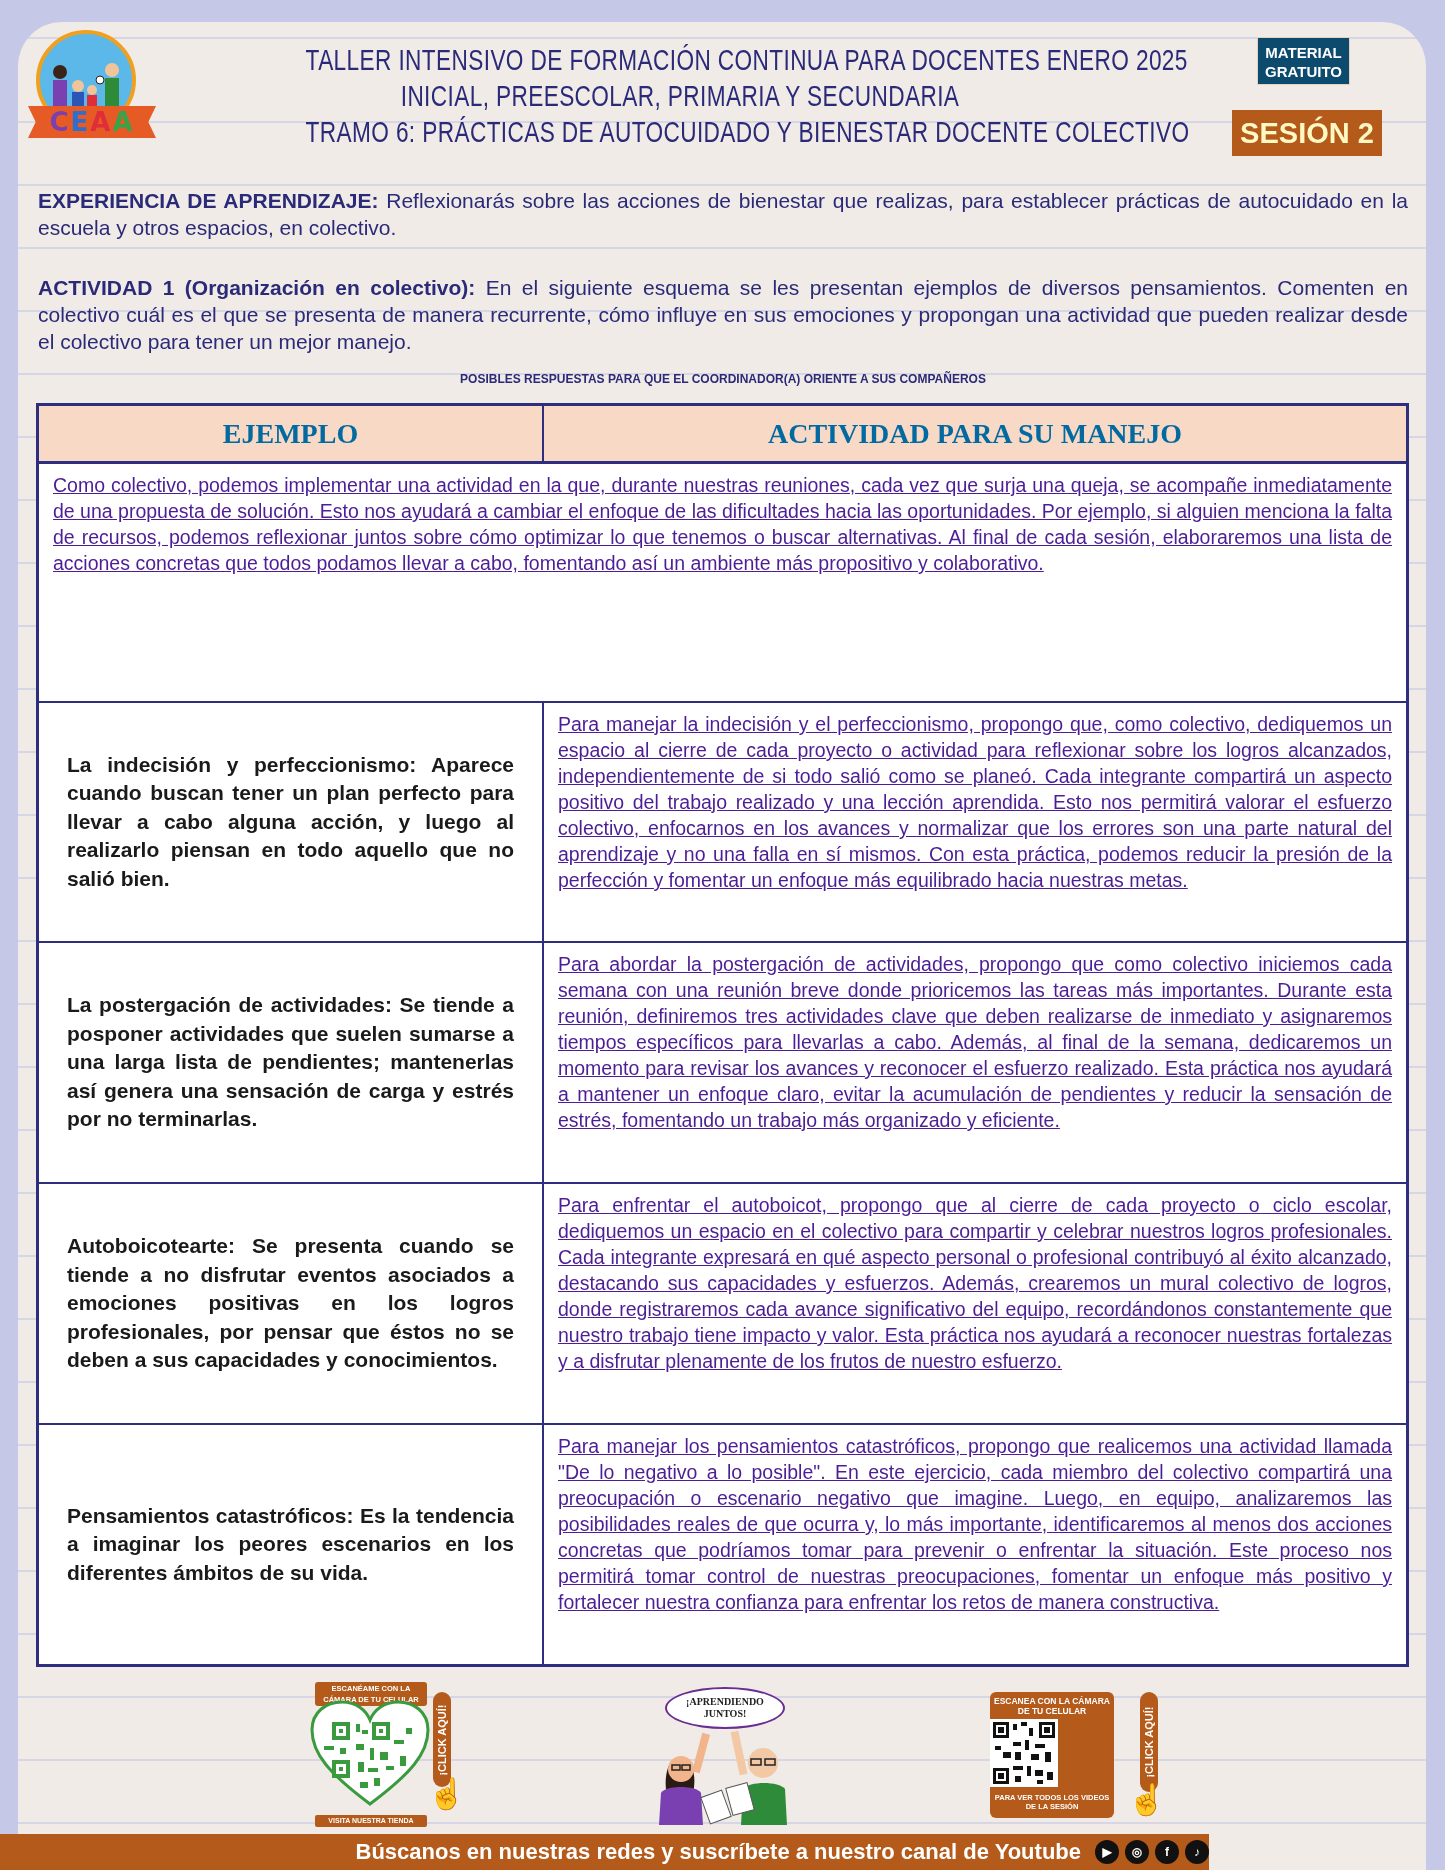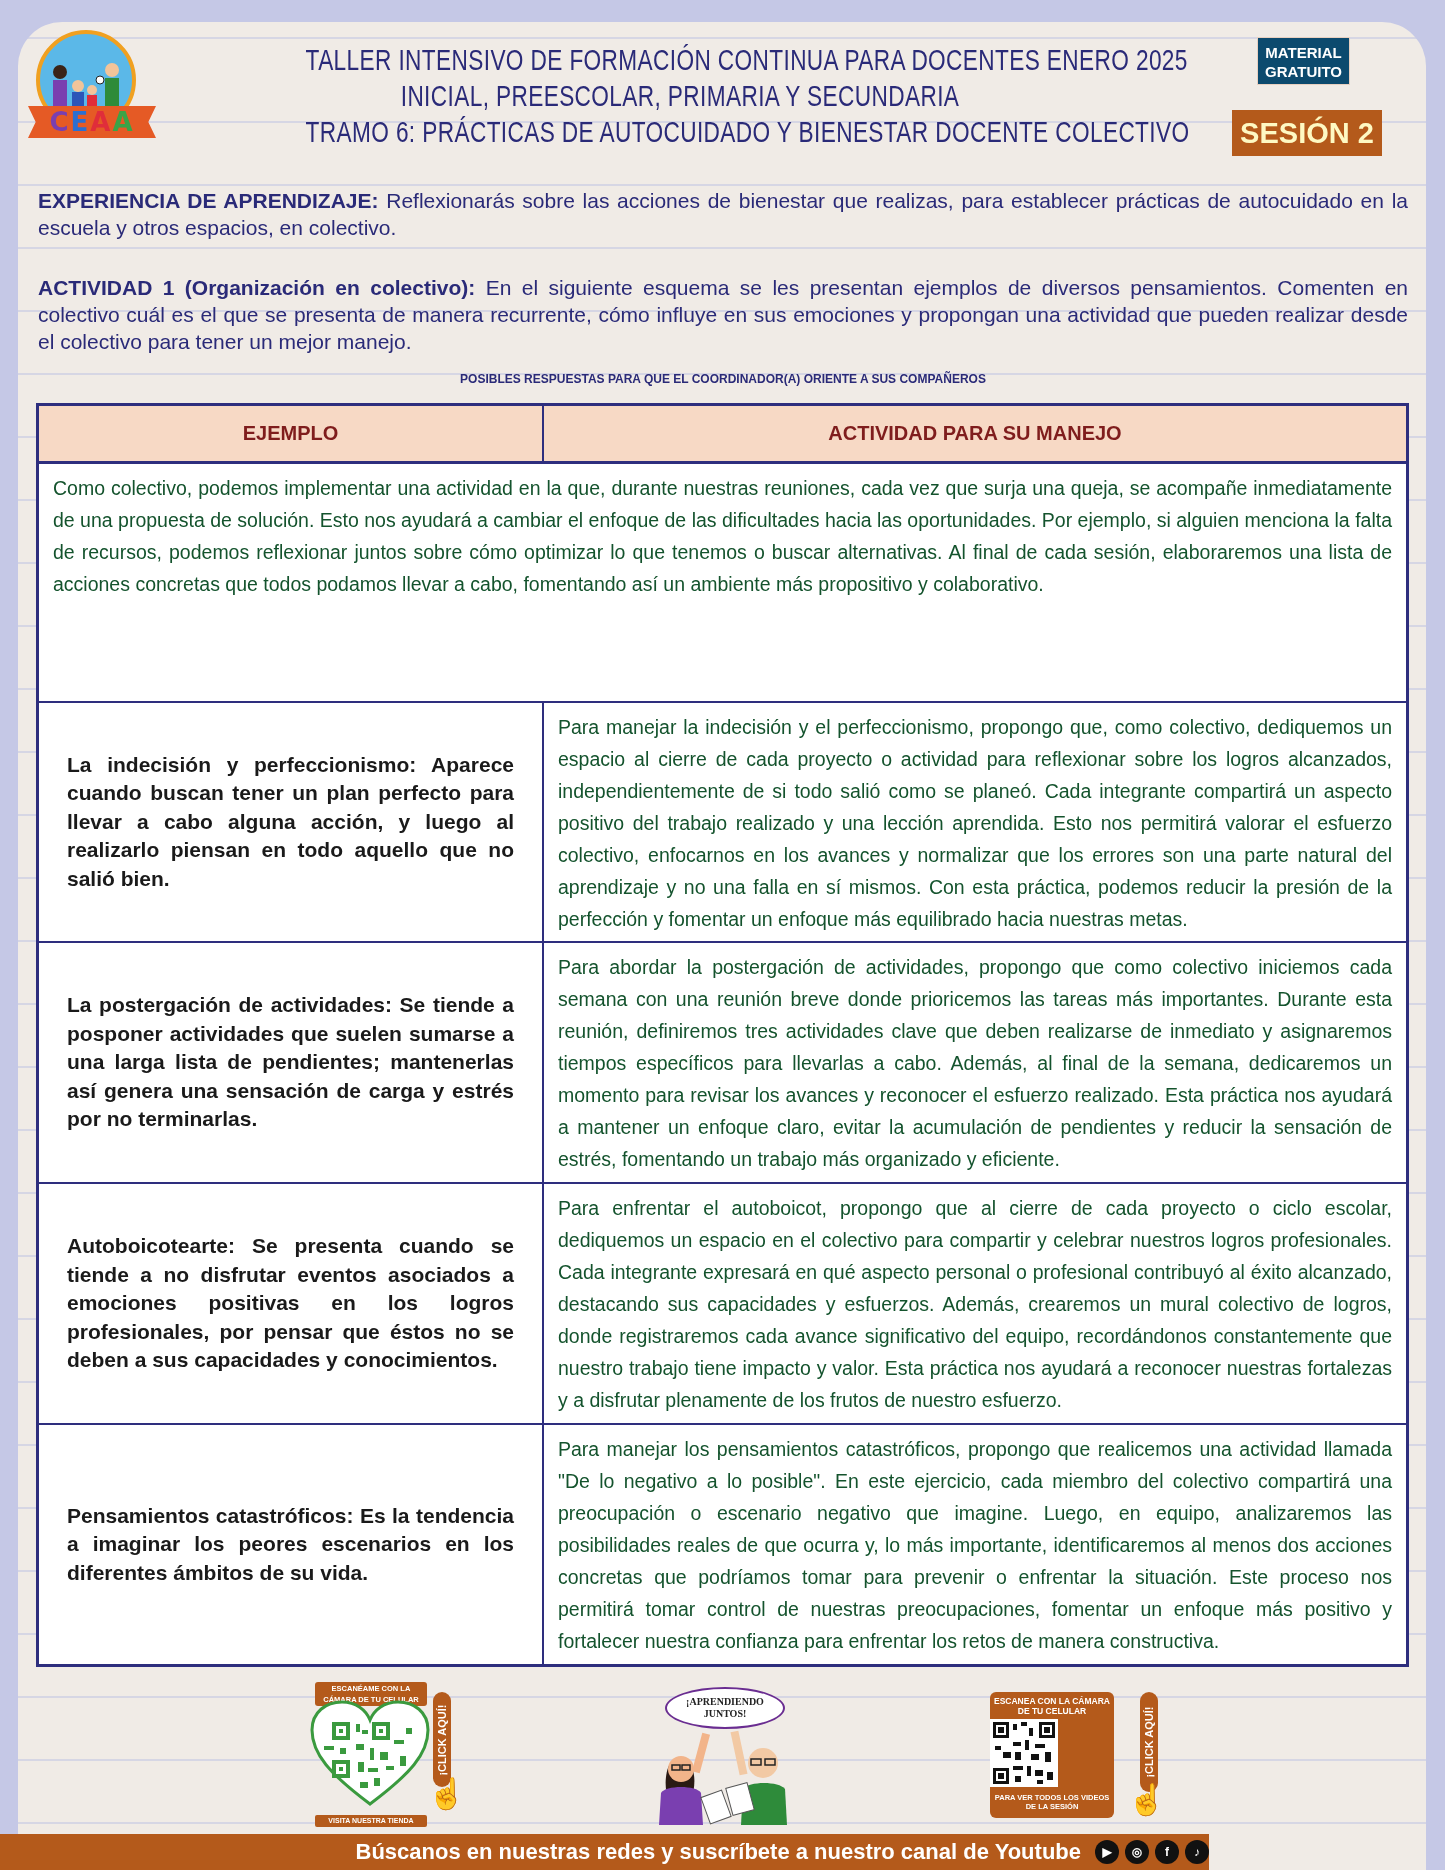--- a/index.html
+++ b/index.html
@@ -67,36 +67,36 @@
     color: #2a2a78; font-weight: bold; font-size: 12px;
   }
   
   .table {
     position: absolute; left: 36px; top: 403px; width: 1373px;
     border: 3px solid #2e2e7e; background: #fff;
   }
   .thead { display: flex; height: 58px; background: #f7d9c5; border-bottom: 3px solid #2e2e7e; }
   .th {
     display: flex; align-items: center; justify-content: center;
-    color: #7f1d1d; font-weight: bold; font-size: 20px;
+    color: #0369a1; font-weight: bold; font-size: 28px; font-family: Liberation Serif, serif;
   }
   .th.c1 { width: 505px; border-right: 2px solid #2e2e7e; }
   .th.c2 { flex: 1; }
   .row { display: flex; border-bottom: 2px solid #2e2e7e; }
   .row:last-child { border-bottom: none; }
   .cell-ex {
     width: 505px; border-right: 2px solid #2e2e7e;
     padding: 0 28px 0 28px; display: flex; align-items: center;
     font-weight: bold; font-size: 21px; line-height: 28.5px; color: #1a1a1a;
     text-align: justify;
   }
   .cell-ex span { display:block; }
   .cell-act {
     flex: 1; padding: 8px 14px 6px 14px;
-    font-size: 19.5px; line-height: 32px; color: #14532d; text-align: justify;
+    font-size: 19.5px; line-height: 26px; color: #4c1d95; text-align: justify; text-decoration: underline;
   }
   .r1 { height: 239px; }
   .r2 { height: 240px; }
   .r3 { height: 241px; }
   .r4 { height: 241px; }
   .r5 { height: 239px; }
   
   .qr1 { position: absolute; left: 310px; top: 1678px; width: 140px; height: 148px; }
   .qr1 .lbl-top {
     position: absolute; left: 5px; top: 4px; width: 112px; height: 24px;

